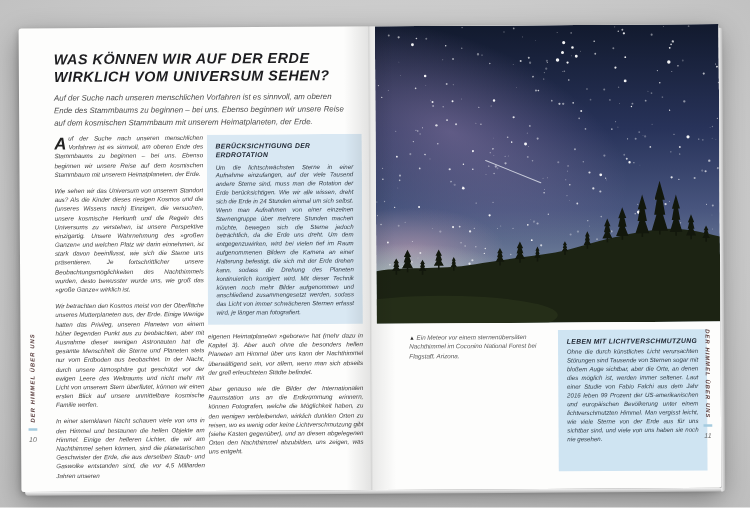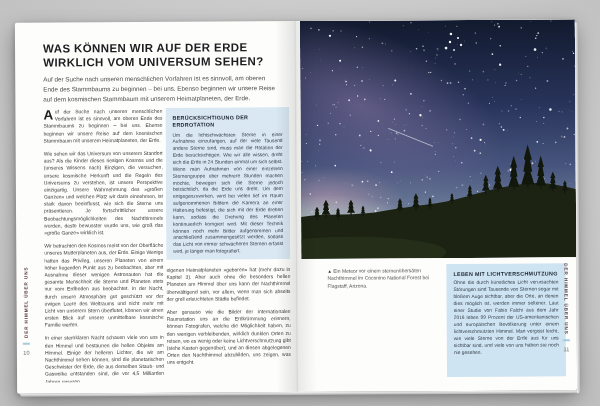--- a/index.html
+++ b/index.html
@@ -2,21 +2,21 @@
 <html lang="de"><head>
 <meta charset="utf-8">
 <style>
   * { margin:0; padding:0; box-sizing:border-box; }
   html,body { width:600px; height:406px; }
   body {
     font-family:"Liberation Sans", sans-serif;
     background: radial-gradient(ellipse at 50% 45%, #dadada 0%, #cbcbcb 60%, #bfbfbf 100%);
     overflow:hidden;
   }
-  .scene { position:relative; width:600px; height:406px; }
+  .scene { position:relative; width:600px; height:406px;font-style:italic; }
 
   .book {
     position:absolute; left:16px; top:21px; width:560px; height:371px;
     background:#fdfdfc;
     transform:rotate(-0.35deg);
     box-shadow: 0 8px 22px rgba(0,0,0,.38), 0 2px 5px rgba(0,0,0,.25);
     border-radius:2px;
   }
   
   .book::after {

